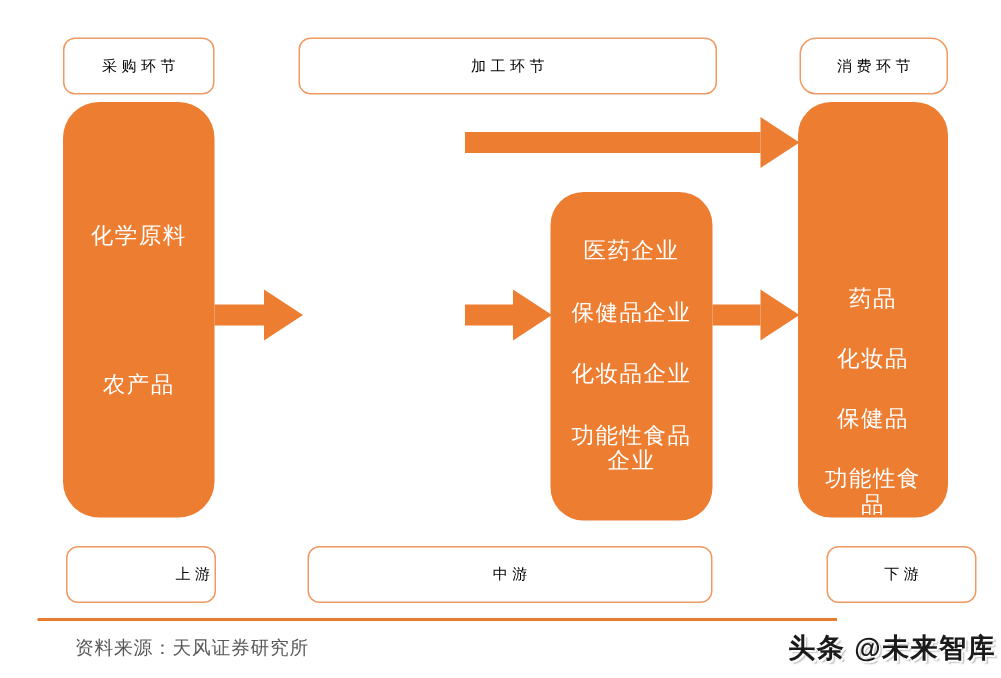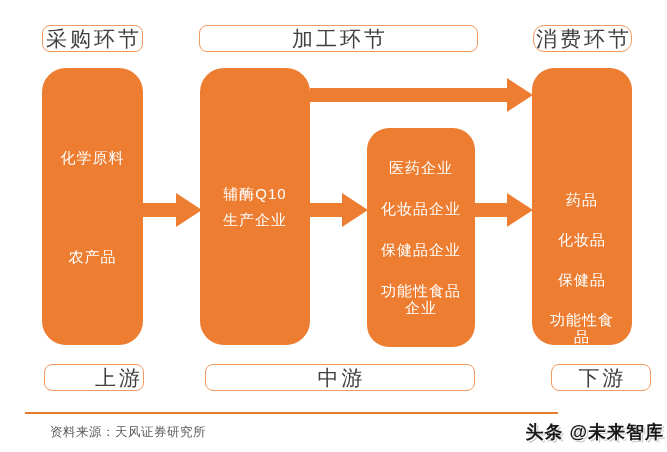--- a/index.html
+++ b/index.html
@@ -11,28 +11,28 @@
     height: 452px;
     background: #ffffff;
     overflow: hidden;
   }
 
   
   .tag {
     position: absolute;
     border: 1.5px solid #f09a63;
     border-radius: 8px;
-    color: #404040;
+    color: #000000;
     background: #ffffff;
     display: flex;
     align-items: center;
     justify-content: center;
-    font-size: 21px;
+    font-size: 10px;
     letter-spacing: 3px;
-    height: 27px;
+    height: 38px;
   }
   .tag span { white-space: nowrap; text-indent: 3px; }
 
   #tag-procurement { left: 42px;  top: 25px;  width: 101px; }
   #tag-processing  { left: 199px; top: 25px;  width: 279px; }
   #tag-consumption { left: 533px; top: 25px;  width: 99px; border-radius: 11px;  }
   #tag-upstream    { left: 44px;  top: 364px; width: 100px; justify-content: flex-end; }
   #tag-midstream   { left: 205px; top: 364px; width: 270px; }
   #tag-downstream  { left: 551px; top: 364px; width: 100px; }
 
@@ -116,29 +116,25 @@
   </div>
   <div class="tag" id="tag-consumption">
     <span>消费环节</span>
   </div>
 
   <div class="bigbox" id="box-upstream">
     <div>化学原料</div>
     <div>农产品</div>
   </div>
 
-  <div class="bigbox" id="box-producer">
-    <div>辅酶Q10</div>
-    <div>生产企业</div>
-  </div>
 
   <div class="bigbox" id="box-companies">
     <div>医药企业</div>
+    <div>保健品企业</div>
     <div>化妆品企业</div>
-    <div>保健品企业</div>
     <div class="wrap-5">功能性食品企业</div>
   </div>
 
   <div class="bigbox" id="box-products">
     <div>药品</div>
     <div>化妆品</div>
     <div>保健品</div>
     <div class="wrap-4">功能性食品</div>
   </div>
 

